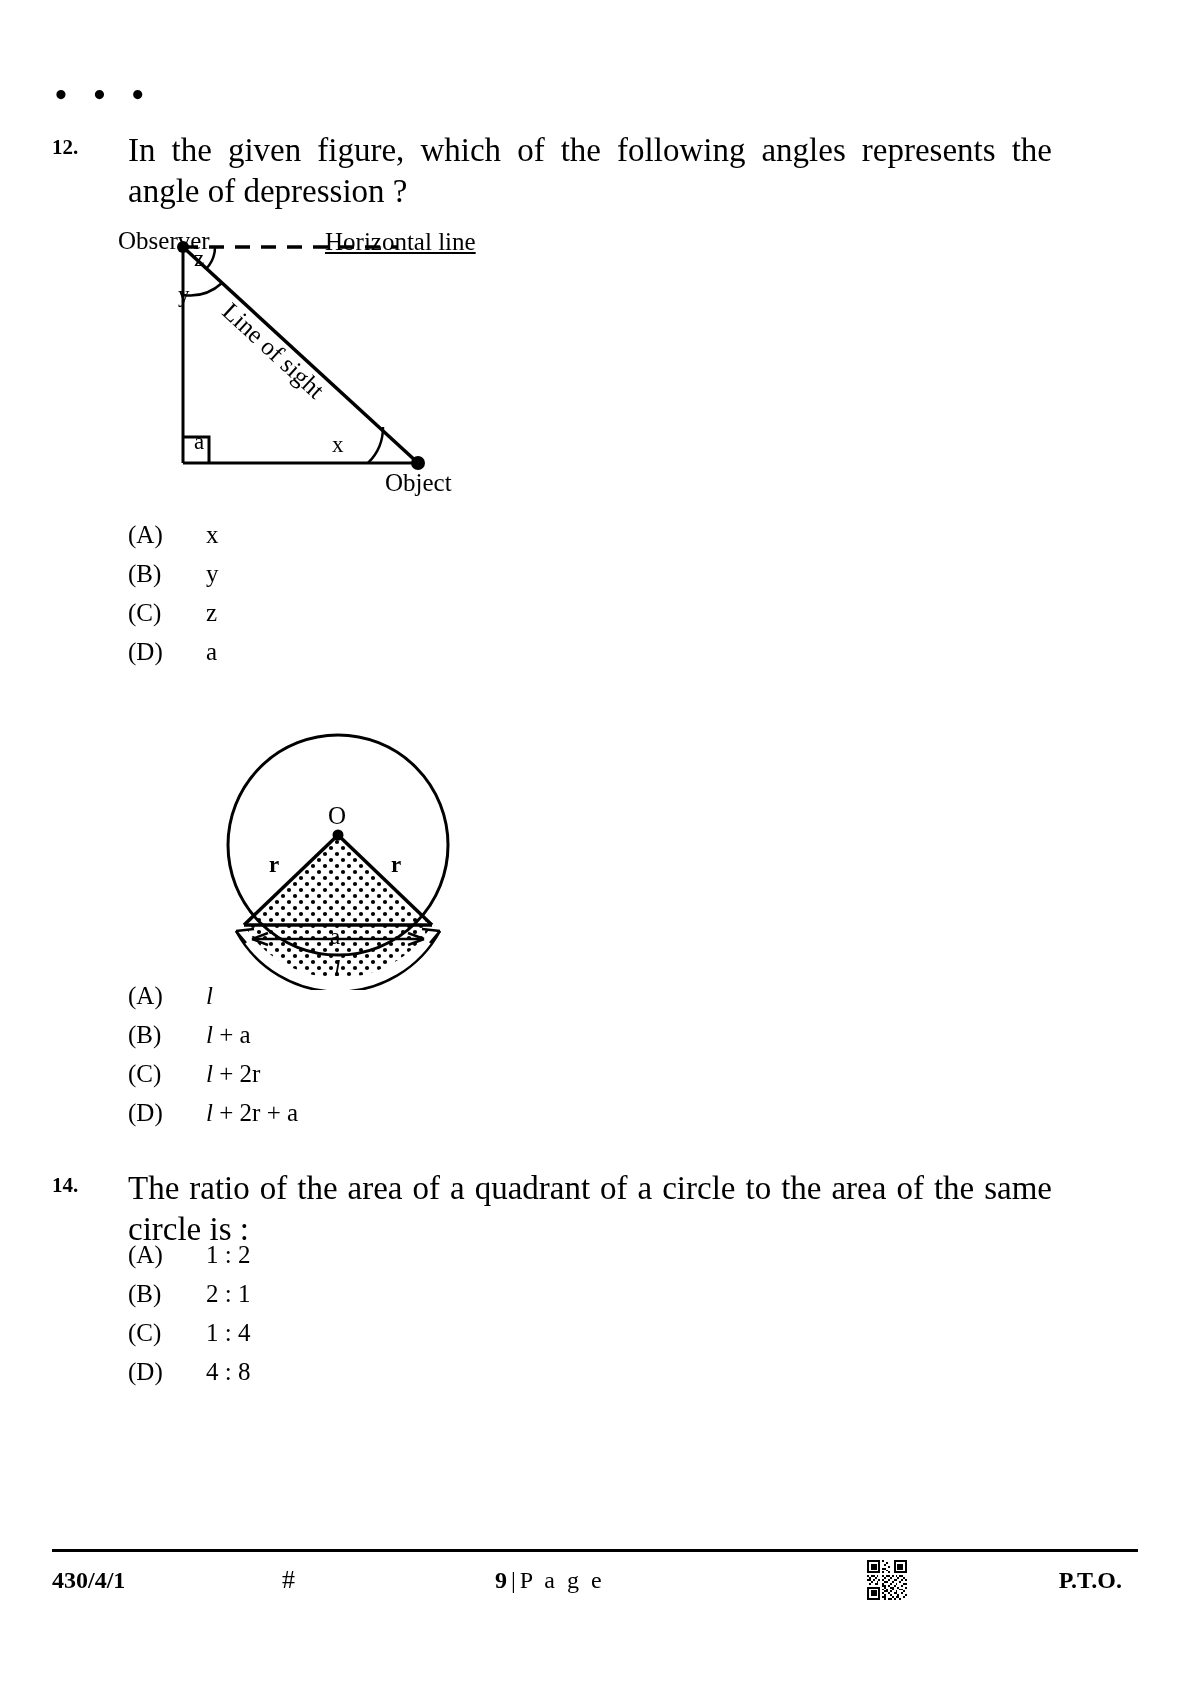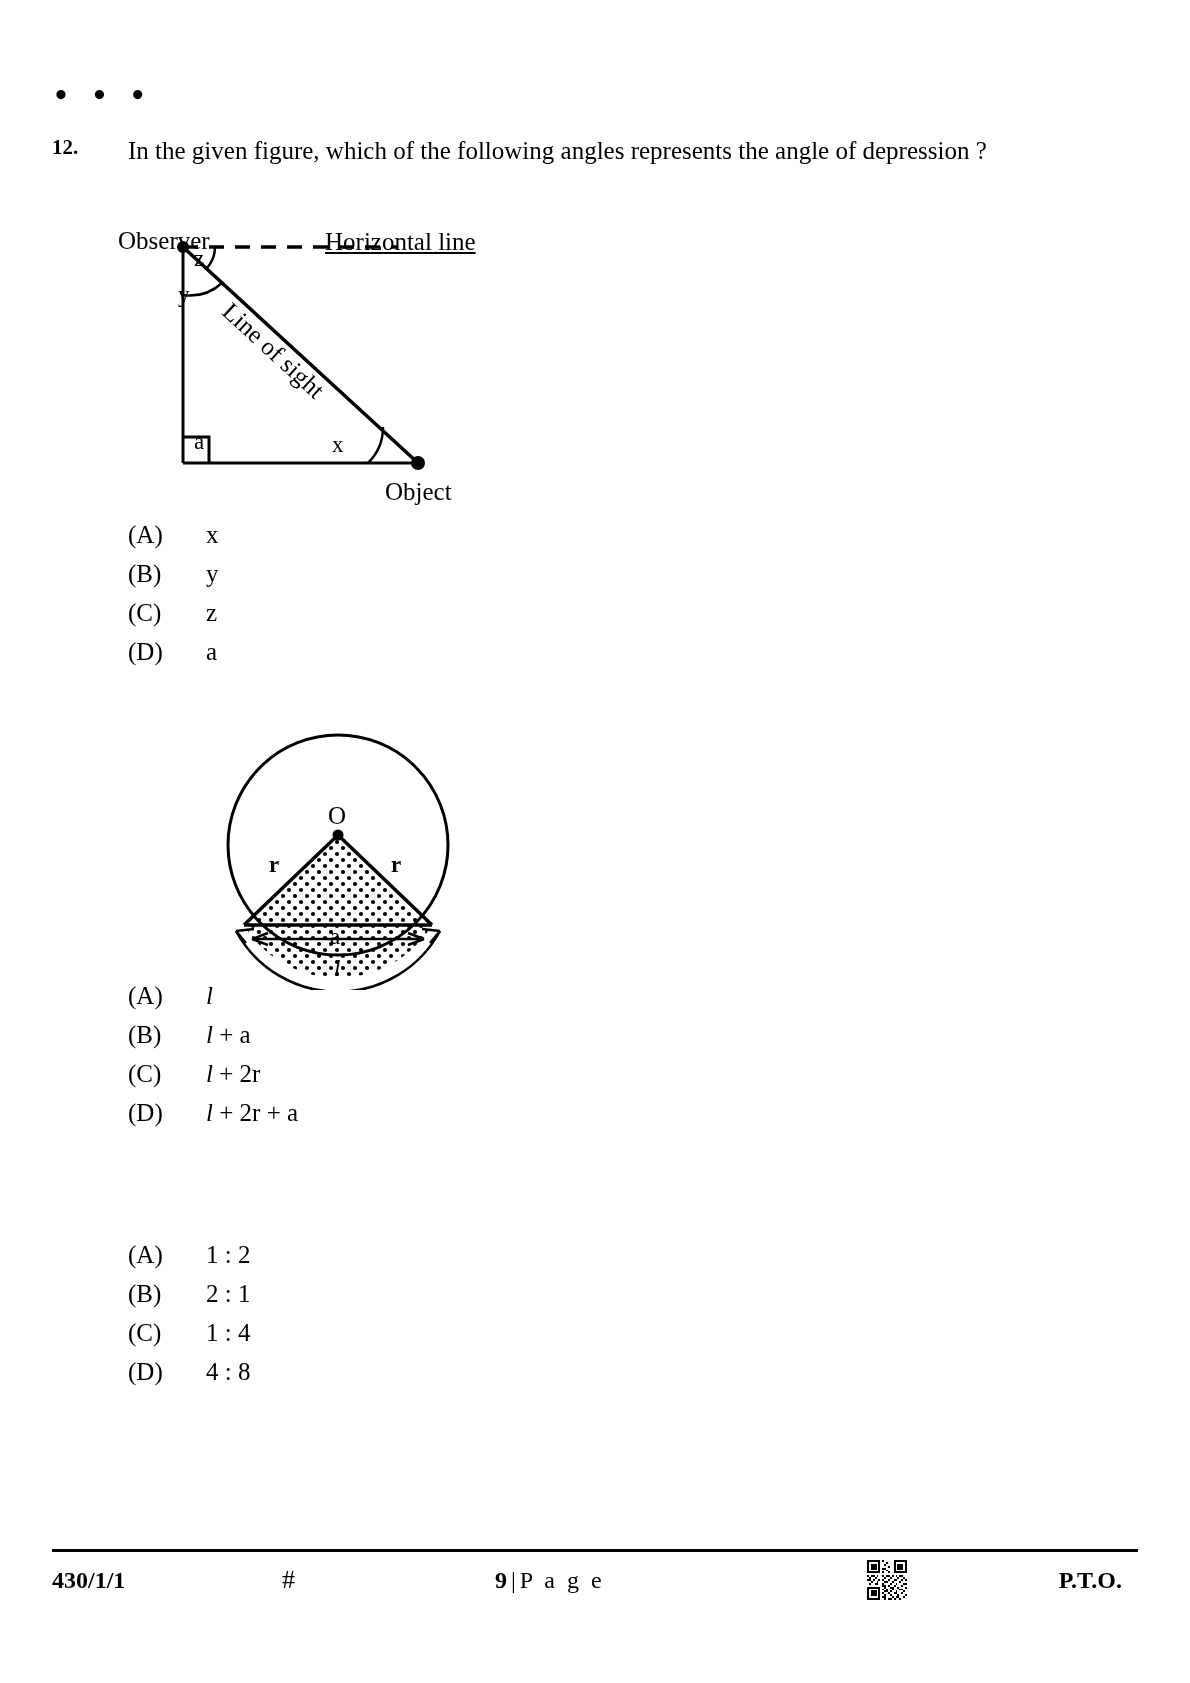--- a/index.html
+++ b/index.html
@@ -44,21 +44,21 @@
     position: absolute;
     left: 0;
     top: 0;
     width: 62px;
     font-weight: 700;
     font-size: 21px;
     line-height: 35px;
   }
   .q-text {
     margin-left: 76px;
-    font-size: 25px;
+    font-size: 33px;
     line-height: 41px;
     text-align: justify;
     text-justify: inter-word;
   }
   .q-text.nojust { text-align: left; }
 
   
   .opts {
     position: absolute;
     left: 128px;
@@ -159,21 +159,21 @@
 
       <path d="M 258 258 A 50 50 0 0 0 273 222" fill="none" stroke="#000" stroke-width="2.5"></path>
     </svg>
 
     <div class="fig-label" style="left:8px; top:23px;">Observer</div>
     <div class="fig-label" style="left:215px; top:24px;text-decoration:underline;">Horizontal line</div>
     <div class="fig-label small" style="left:84px; top:42px;">z</div>
     <div class="fig-label small" style="left:68px; top:78px;">y</div>
     <div class="fig-label small" style="left:84px; top:225px;">a</div>
     <div class="fig-label small" style="left:222px; top:228px;">x</div>
-    <div class="fig-label" style="left:275px; top:274px;">Object</div>
+    <div class="fig-label" style="left:275px; top:265px;">Object</div>
 
     
     <div class="fig-label" style="left:125px; top:93px; transform:rotate(42.6deg); transform-origin:0 0;">Line of sight</div>
   </div>
 
   <div class="opts" style="top:521px;">
     <div class="opt">
       <span class="opt-key">(A)</span>
       <span class="opt-val">x</span>
     </div>
@@ -242,20 +242,24 @@
     <div class="opt">
       <span class="opt-key">(C)</span>
       <span class="opt-val"><i>l</i> + 2r</span>
     </div>
     <div class="opt">
       <span class="opt-key">(D)</span>
       <span class="opt-val"><i>l</i> + 2r + a</span>
     </div>
   </div>
 
+  <div class="q" style="top:1168px;">
+    <div class="q-num">14.</div>
+    <div class="q-text">The ratio of the area of a quadrant of a circle to the area of the same circle is :</div>
+  </div>
 
   <div class="opts" style="top:1241px;">
     <div class="opt">
       <span class="opt-key">(A)</span>
       <span class="opt-val">1 : 2</span>
     </div>
     <div class="opt">
       <span class="opt-key">(B)</span>
       <span class="opt-val">2 : 1</span>
     </div>
@@ -264,21 +268,21 @@
       <span class="opt-val">1 : 4</span>
     </div>
     <div class="opt">
       <span class="opt-key">(D)</span>
       <span class="opt-val">4 : 8</span>
     </div>
   </div>
 
   <div class="footer-rule"></div>
   <div class="footer">
-    <div class="footer-cell f-code">430/1/1</div>
+    <div class="footer-cell f-code">430/4/1</div>
     <div class="footer-cell f-hash">#</div>
     <div class="footer-cell f-page">
       <span>9</span><span class="pg-sep">|</span><span class="pg-word">P a g e</span>
     </div>
 
     <svg class="qr" viewBox="0 0 21 21" shape-rendering="crispEdges">
       <rect width="21" height="21" fill="#fff"></rect>
       <g fill="#000">
         <rect x="0" y="0" width="7" height="1"></rect>
           <rect x="0" y="6" width="7" height="1"></rect>

